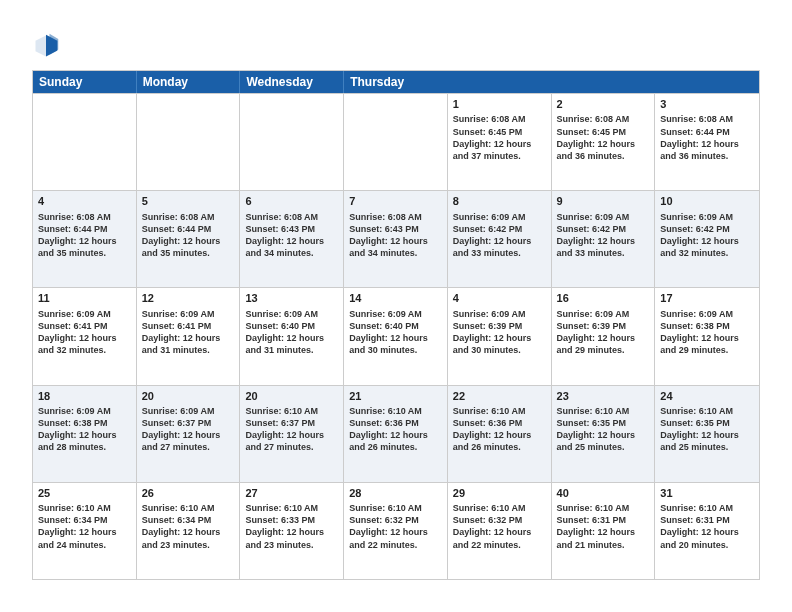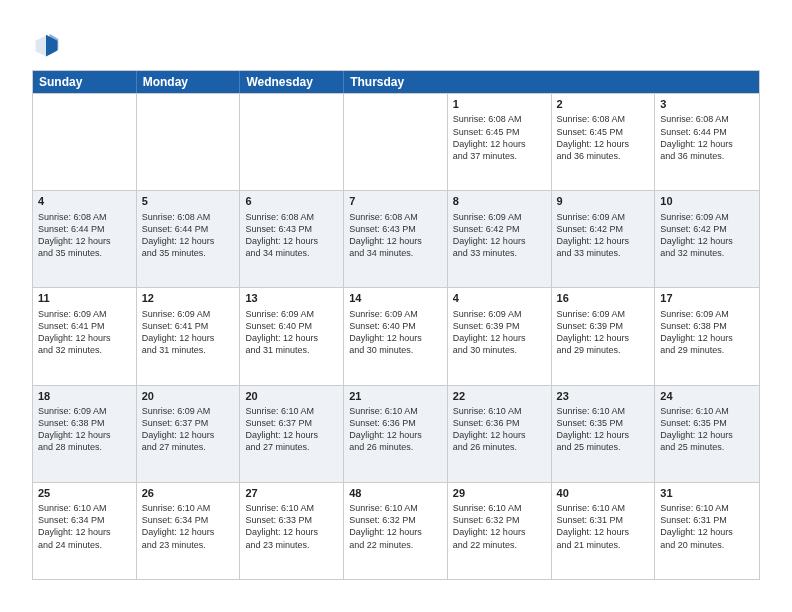--- a/index.html
+++ b/index.html
@@ -102,20 +102,21 @@
       font-size: 11px;
       font-weight: bold;
       color: #222;
       display: block;
       margin-bottom: 1px;
     }
     .cell-text {
       color: #333;
       font-size: 9px;
       line-height: 1.35;
+      font-weight: bold;
     }
     
     .row-0 .cal-cell { background: #fff; }
     .row-1 .cal-cell { background: #eef2f7; }
     .row-2 .cal-cell { background: #fff; }
     .row-3 .cal-cell { background: #eef2f7; }
     .row-4 .cal-cell { background: #fff; }
     .row-0 .cal-cell.empty,
     .row-1 .cal-cell.empty,
     .row-2 .cal-cell.empty,
@@ -347,21 +348,21 @@
 and 23 minutes.</div>
           </div>
           <div class="cal-cell">
             <span class="day-num">27</span>
             <div class="cell-text" style="white-space: pre-line;">Sunrise: 6:10 AM
 Sunset: 6:33 PM
 Daylight: 12 hours
 and 23 minutes.</div>
           </div>
           <div class="cal-cell">
-            <span class="day-num">48</span>
+            <span class="day-num">28</span>
             <div class="cell-text" style="white-space: pre-line;">Sunrise: 6:10 AM
 Sunset: 6:32 PM
 Daylight: 12 hours
 and 22 minutes.</div>
           </div>
           <div class="cal-cell">
             <span class="day-num">29</span>
             <div class="cell-text" style="white-space: pre-line;">Sunrise: 6:10 AM
 Sunset: 6:32 PM
 Daylight: 12 hours

